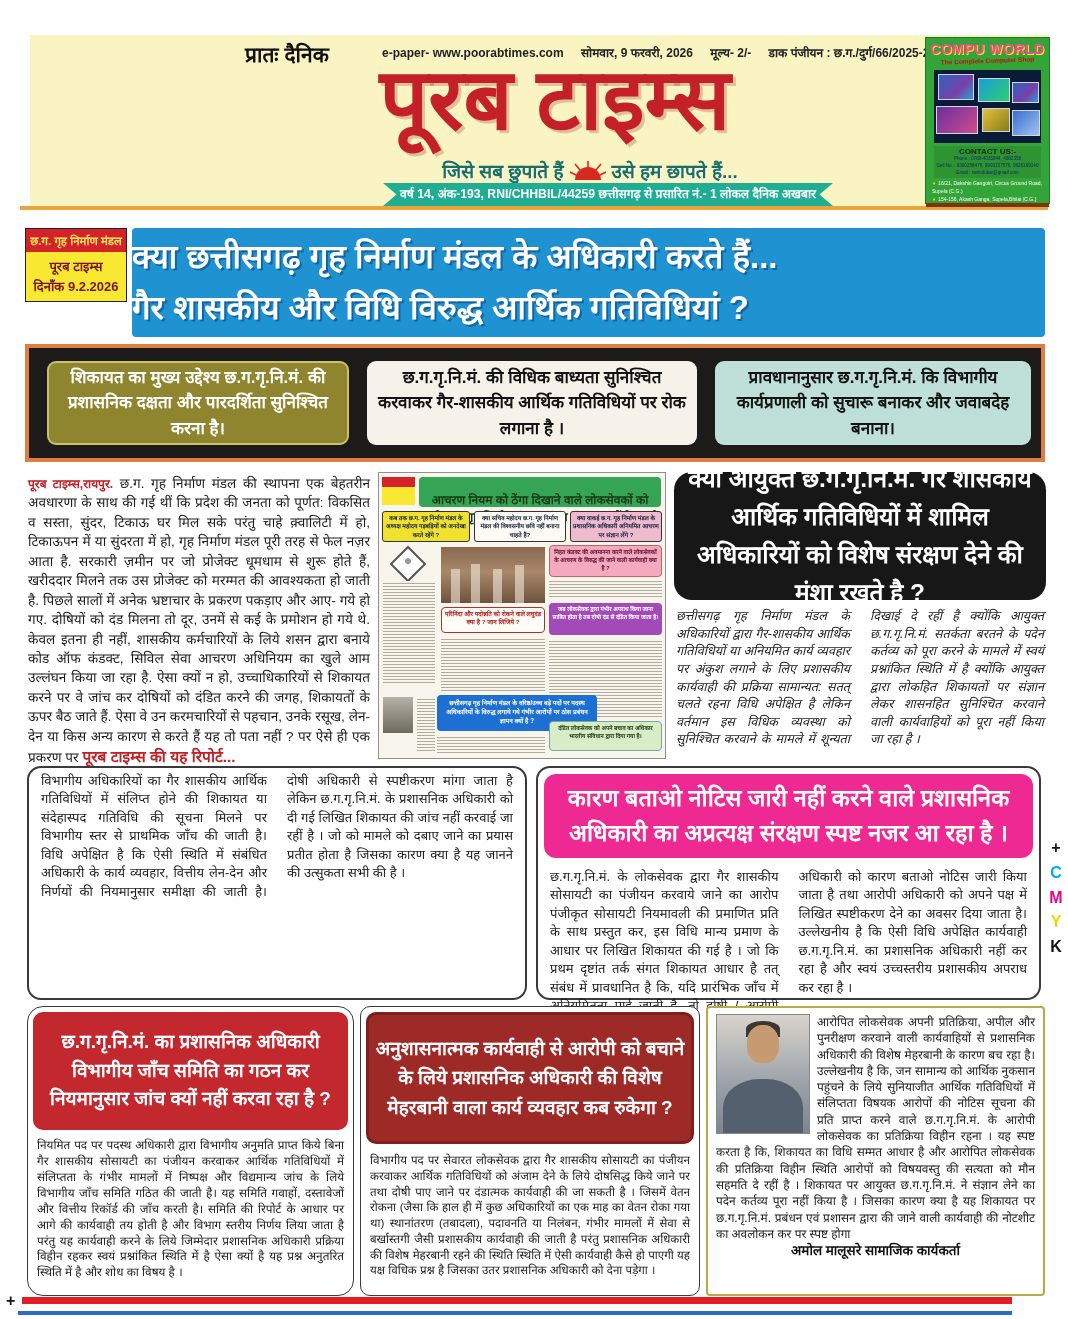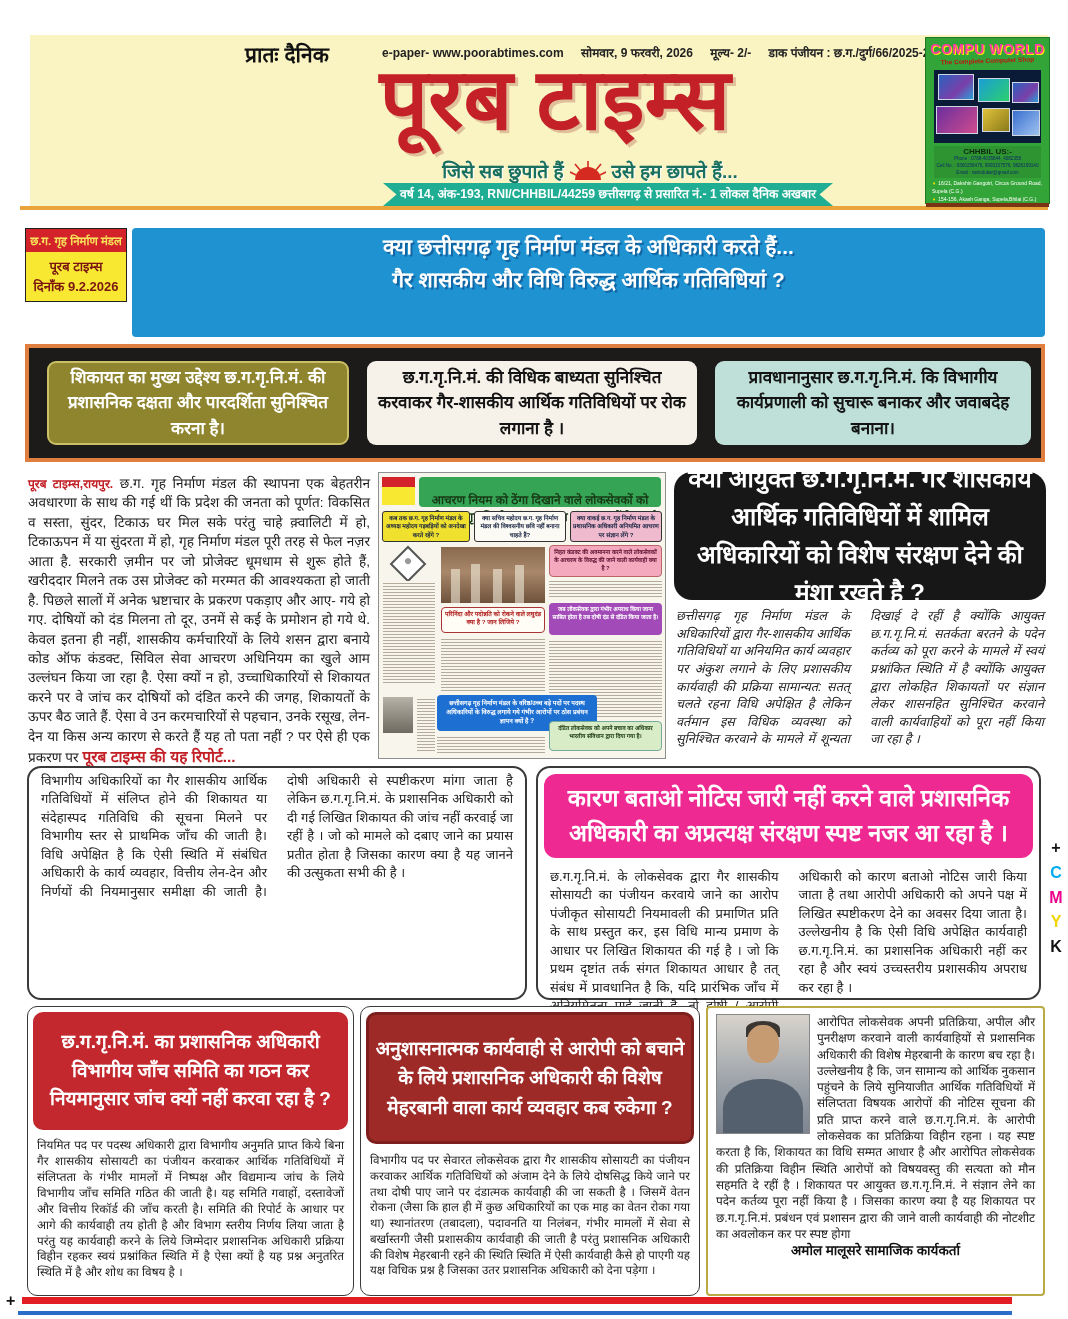--- a/index.html
+++ b/index.html
@@ -35,21 +35,21 @@
   .ad-contact .cl{font-size:4.6px;color:#0d2c66;line-height:1.5;}
   .ad-addr{position:absolute;left:6px;top:141px;width:113px;font-size:5px;color:#fff;line-height:1.6;}
   .ad-addr .arrow{color:#ffe600;margin-right:2px;}
   .ad-base{position:absolute;left:0;bottom:-4px;width:123px;height:4px;background:#7a3413;}
 
   
   .tagbox{position:absolute;left:25px;top:228px;width:100px;border:1px solid #222;}
   .tagbox .t-red{background:#d3222a;color:#f8e25a;font-size:11.5px;font-weight:bold;text-align:center;padding:4px 1px;}
   .tagbox .t-yel{background:#f8e832;color:#7a1512;font-size:13px;font-weight:bold;text-align:center;padding:5px 1px;line-height:1.5;}
   .bluebox{position:absolute;left:132px;top:228px;width:913px;height:109px;background:#1f93d2;border-radius:4px;}
-  .bluebox .l{color:#fff;font-weight:bold;text-align:center;font-size:21px;line-height:1.55;
+  .bluebox .l{color:#fff;font-weight:bold;text-align:left;font-size:33px;line-height:1.55;
     text-shadow:2px 2px 0 rgba(10,70,130,.6);}
   .bluebox .wrap{padding-top:3px;}
 
   
   .band{position:absolute;left:25px;top:344px;width:1020px;height:118px;background:#1c1b19;border:4px solid #df7e3e;box-sizing:border-box;}
   .hbox{position:absolute;top:13px;height:84px;border-radius:9px;display:flex;align-items:center;justify-content:center;
     font-weight:bold;text-align:center;line-height:1.5;padding:2px 10px;box-sizing:border-box;}
   .hb1{left:18px;width:302px;background:#8f852e;border:2px solid #cbbf67;color:#fff;font-size:17px;}
   .hb2{left:338px;width:330px;background:#f6f1e9;color:#141414;font-size:17px;}
   .hb3{left:686px;width:316px;background:#bfe0d8;color:#141414;font-size:17px;}
@@ -100,21 +100,21 @@
   .p-inquiry .body, .p-notice .body{padding:4px 12px;font-size:13px;line-height:1.42;color:#1c1c1c;
     column-count:2;column-gap:20px;text-align:justify;}
   .p-notice{left:536px;top:766px;width:505px;height:234px;}
   .pinkbox{margin:6px;height:84px;background:#ee2a92;border-radius:12px;display:flex;align-items:center;justify-content:center;}
   .pinkbox div{color:#fff;font-weight:bold;font-size:23.5px;line-height:1.5;text-align:center;}
 
   .cmyk{position:absolute;left:1046px;top:836px;width:20px;text-align:center;font-weight:bold;font-size:16px;line-height:1.55;}
   .cmyk .c1{color:#111;} .cmyk .c2{color:#00adee;} .cmyk .c3{color:#ec008c;} .cmyk .c4{color:#f2d400;} .cmyk .c5{color:#111;}
 
   
-  .p-committee{left:27px;top:1006px;width:327px;height:290px;border-radius:10px;border-width:1.5px;}
+  .p-committee{left:27px;top:1006px;width:327px;height:290px;border-radius:16px;border-width:1.5px;}
   .redbox{margin:5px;height:118px;background:#c2282e;border-radius:10px;display:flex;align-items:center;justify-content:center;}
   .redbox div{color:#fff;font-weight:bold;font-size:19px;line-height:1.5;text-align:center;padding:0 6px;}
   .p-committee .body{padding:3px 9px;font-size:11.8px;line-height:1.35;color:#1c1c1c;text-align:justify;}
 
   .p-discipline{left:360px;top:1006px;width:340px;height:290px;border-radius:10px;border-width:1.5px;}
   .maroonbox{margin:5px;height:126px;background:#9e2a28;border:3px solid #7c1f1d;border-radius:10px;display:flex;align-items:center;justify-content:center;}
   .maroonbox div{color:#fff;font-weight:bold;font-size:19px;line-height:1.55;text-align:center;padding:0 4px;}
   .p-discipline .body{padding:3px 9px;font-size:11.6px;line-height:1.36;color:#1c1c1c;text-align:justify;}
 
   .p-reaction{left:706px;top:1006px;width:339px;height:290px;border:2px solid #b9aa45;border-radius:4px;}
@@ -164,21 +164,21 @@
     <div class="ad-sub">The Complete Computer Shop</div>
     <div class="ad-photo">
       <div class="mon" style="left:4px;top:4px;width:34px;height:24px;"></div>
       <div class="mon" style="left:44px;top:8px;width:30px;height:22px;background:linear-gradient(135deg,#1c9dd6,#2bd06e);"></div>
       <div class="mon" style="left:78px;top:12px;width:25px;height:19px;"></div>
       <div class="mon" style="left:2px;top:36px;width:40px;height:26px;background:linear-gradient(135deg,#6a2f9e,#d04b8e);"></div>
       <div class="mon" style="left:48px;top:38px;width:26px;height:22px;background:linear-gradient(135deg,#e0c23a,#8a7a1a);"></div>
       <div class="mon" style="left:78px;top:40px;width:26px;height:24px;background:linear-gradient(135deg,#3a6fd0,#9fc3ef);"></div>
     </div>
     <div class="ad-contact">
-      <div class="ct">CHHBIL US:-</div>
+      <div class="ct">CONTACT US:-</div>
       <div class="cl">Phone : 0788-4035844, 4082358</div>
       <div class="cl">Cell No. : 9300256476, 9993157576, 9826169140</div>
       <div class="cl">Email : ravindukar@gmail.com</div>
     </div>
     <div class="ad-addr">
       <div><span class="arrow">➧</span><span>16/21, Dakshin Gangotri, Circus Ground Road, Supela (C.G.)</span></div>
       <div><span class="arrow">➧</span><span>154-156, Akash Ganga, Supela,Bhilai (C.G.)</span></div>
     </div>
     <div class="ad-base"></div>
   </div>

